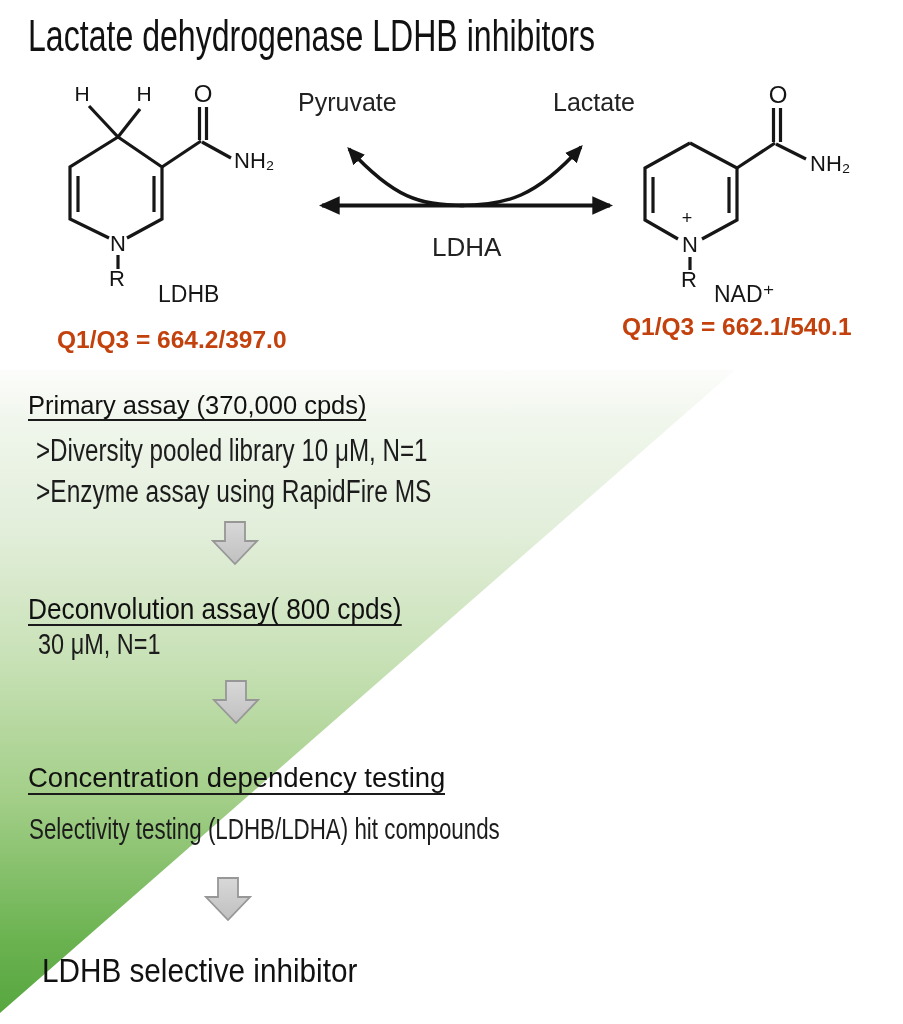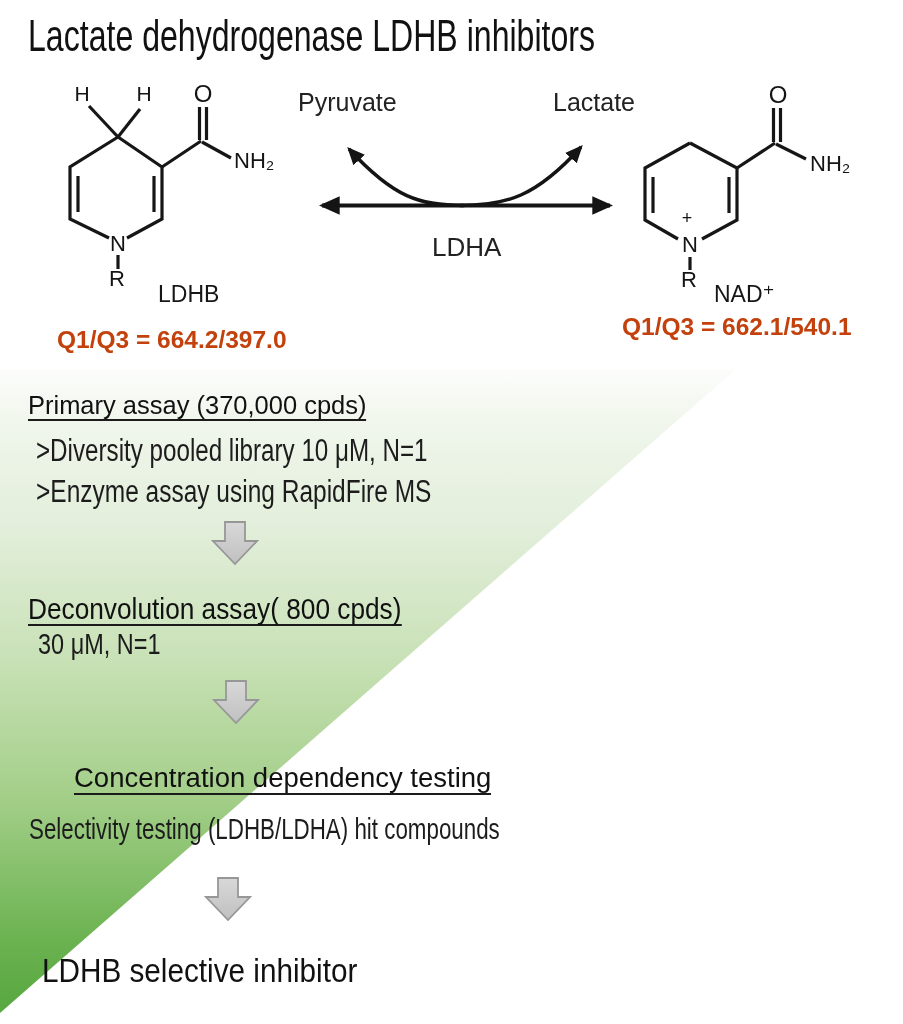--- a/index.html
+++ b/index.html
@@ -96,21 +96,21 @@
     <path d="M14,1 H34 V20 H46 L24,43 L2,20 H14 Z" fill="url(#arrg)" stroke="#979797" stroke-width="1.8"></path>
   </svg>
 
   <div class="abs fh" style="left:28px; top:594px; font-size:29px; transform:scaleX(0.905);">Deconvolution assay( 800 cpds)</div>
   <div class="abs fl" style="left:38px; top:629px; font-size:29px; transform:scaleX(0.81);">30 μM, N=1</div>
 
   <svg class="abs" style="left:212px; top:680px;" width="48" height="45" viewBox="0 0 48 45">
     <path d="M14,1 H34 V20 H46 L24,43 L2,20 H14 Z" fill="url(#arrg)" stroke="#979797" stroke-width="1.8"></path>
   </svg>
 
-  <div class="abs fh" style="left:28px; top:764px; font-size:27.5px; transform:scaleX(1);margin-left:46px;">Concentration dependency testing</div>
+  <div class="abs fh" style="left:28px; top:764px; font-size:27.5px; transform:scaleX(1);">Concentration dependency testing</div>
   <div class="abs fl" style="left:29px; top:813px; font-size:30px; transform:scaleX(0.745);">Selectivity testing (LDHB/LDHA) hit compounds</div>
 
   <svg class="abs" style="left:204px; top:877px;" width="48" height="45" viewBox="0 0 48 45">
     <path d="M14,1 H34 V20 H46 L24,43 L2,20 H14 Z" fill="url(#arrg)" stroke="#979797" stroke-width="1.8"></path>
   </svg>
 
   <div class="abs fl" style="left:42px; top:954px; font-size:33px; transform:scaleX(0.9); color:#111;">LDHB selective inhibitor</div>
 </div>
 
 </body></html>

